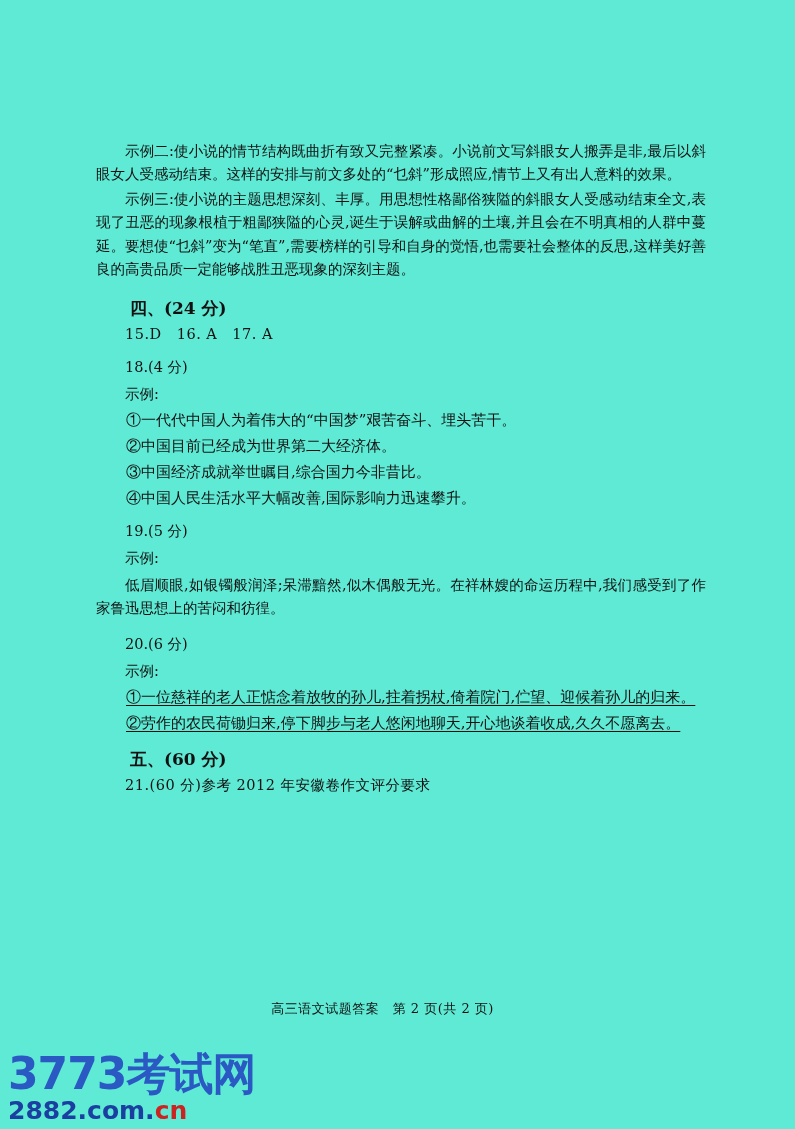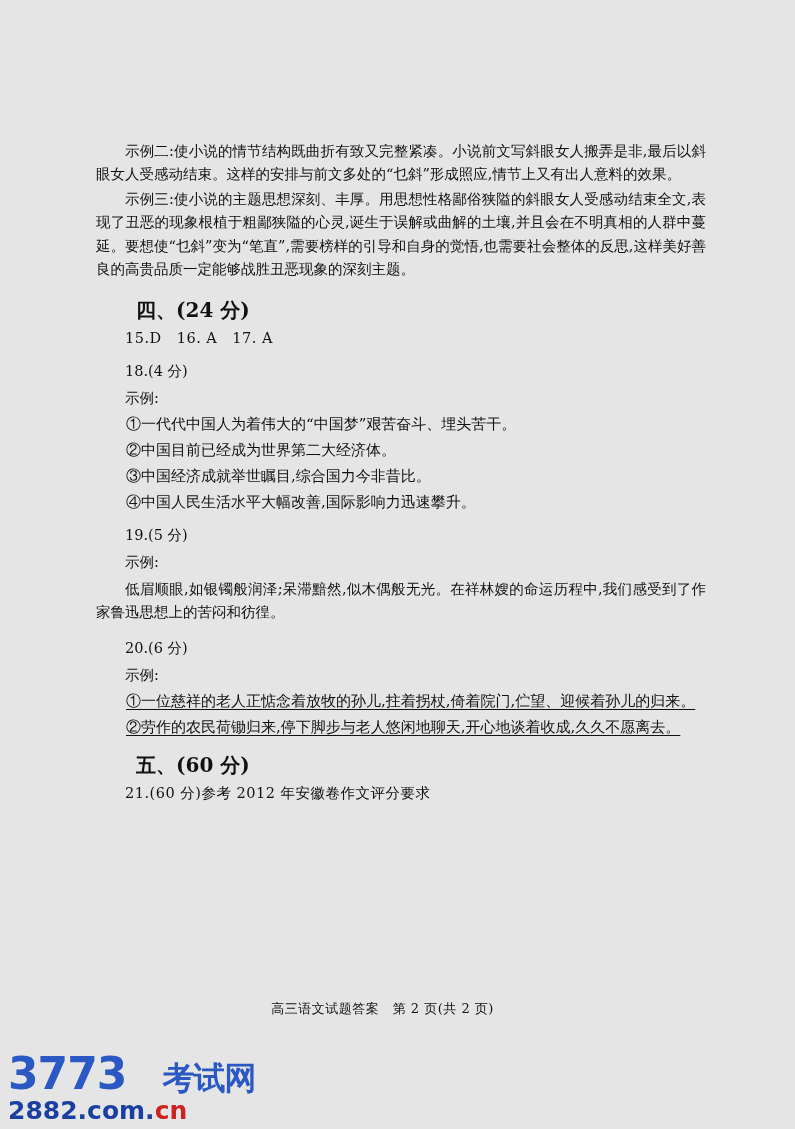--- a/index.html
+++ b/index.html
@@ -13,21 +13,21 @@
     position: relative;
     font-family: "DejaVu Serif", "Liberation Serif", serif;
     color: #111111;
     overflow: hidden;
   }
   .page {
     position: absolute;
     left: 0; top: 0;
     width: 795px;
     height: 1129px;
-    background: #e5e5e5;
+    background: #5eead4;
   }
   .content {
     position: absolute;
     left: 96px;
     top: 140px;
     width: 610px;
   }
   p {
     margin: 0;
     font-size: 14.5px;
@@ -35,21 +35,21 @@
     text-align: justify;
     text-justify: inter-ideograph;
   }
   .indent {
     text-indent: 2em;
   }
   .block-para {
     margin-bottom: 1px;
   }
   .section-head {
-    font-size: 20px;
+    font-size: 17px;
     font-weight: bold;
     margin-top: 15px;
     margin-bottom: 5px;
     text-indent: 2em;
   }
   .answer-line {
     font-size: 14.5px;
     margin-top: 4px;
     margin-bottom: 4px;
     text-indent: 2em;
@@ -101,22 +101,21 @@
     line-height: 1;
   }
   .wm-main {
     font-size: 44px;
     font-weight: bold;
     color: #2b59c3;
     letter-spacing: -1px;
     display: block;
   }
   .wm-main .cn {
-    font-size: 32px;
-    margin-left: 36px;
+    font-size: 44px;
   }
   .wm-sub {
     display: block;
     font-size: 25px;
     font-weight: bold;
     color: #1a3fa0;
     margin-top: 2px;
   }
   .wm-sub .red {
     color: #cc2222;

